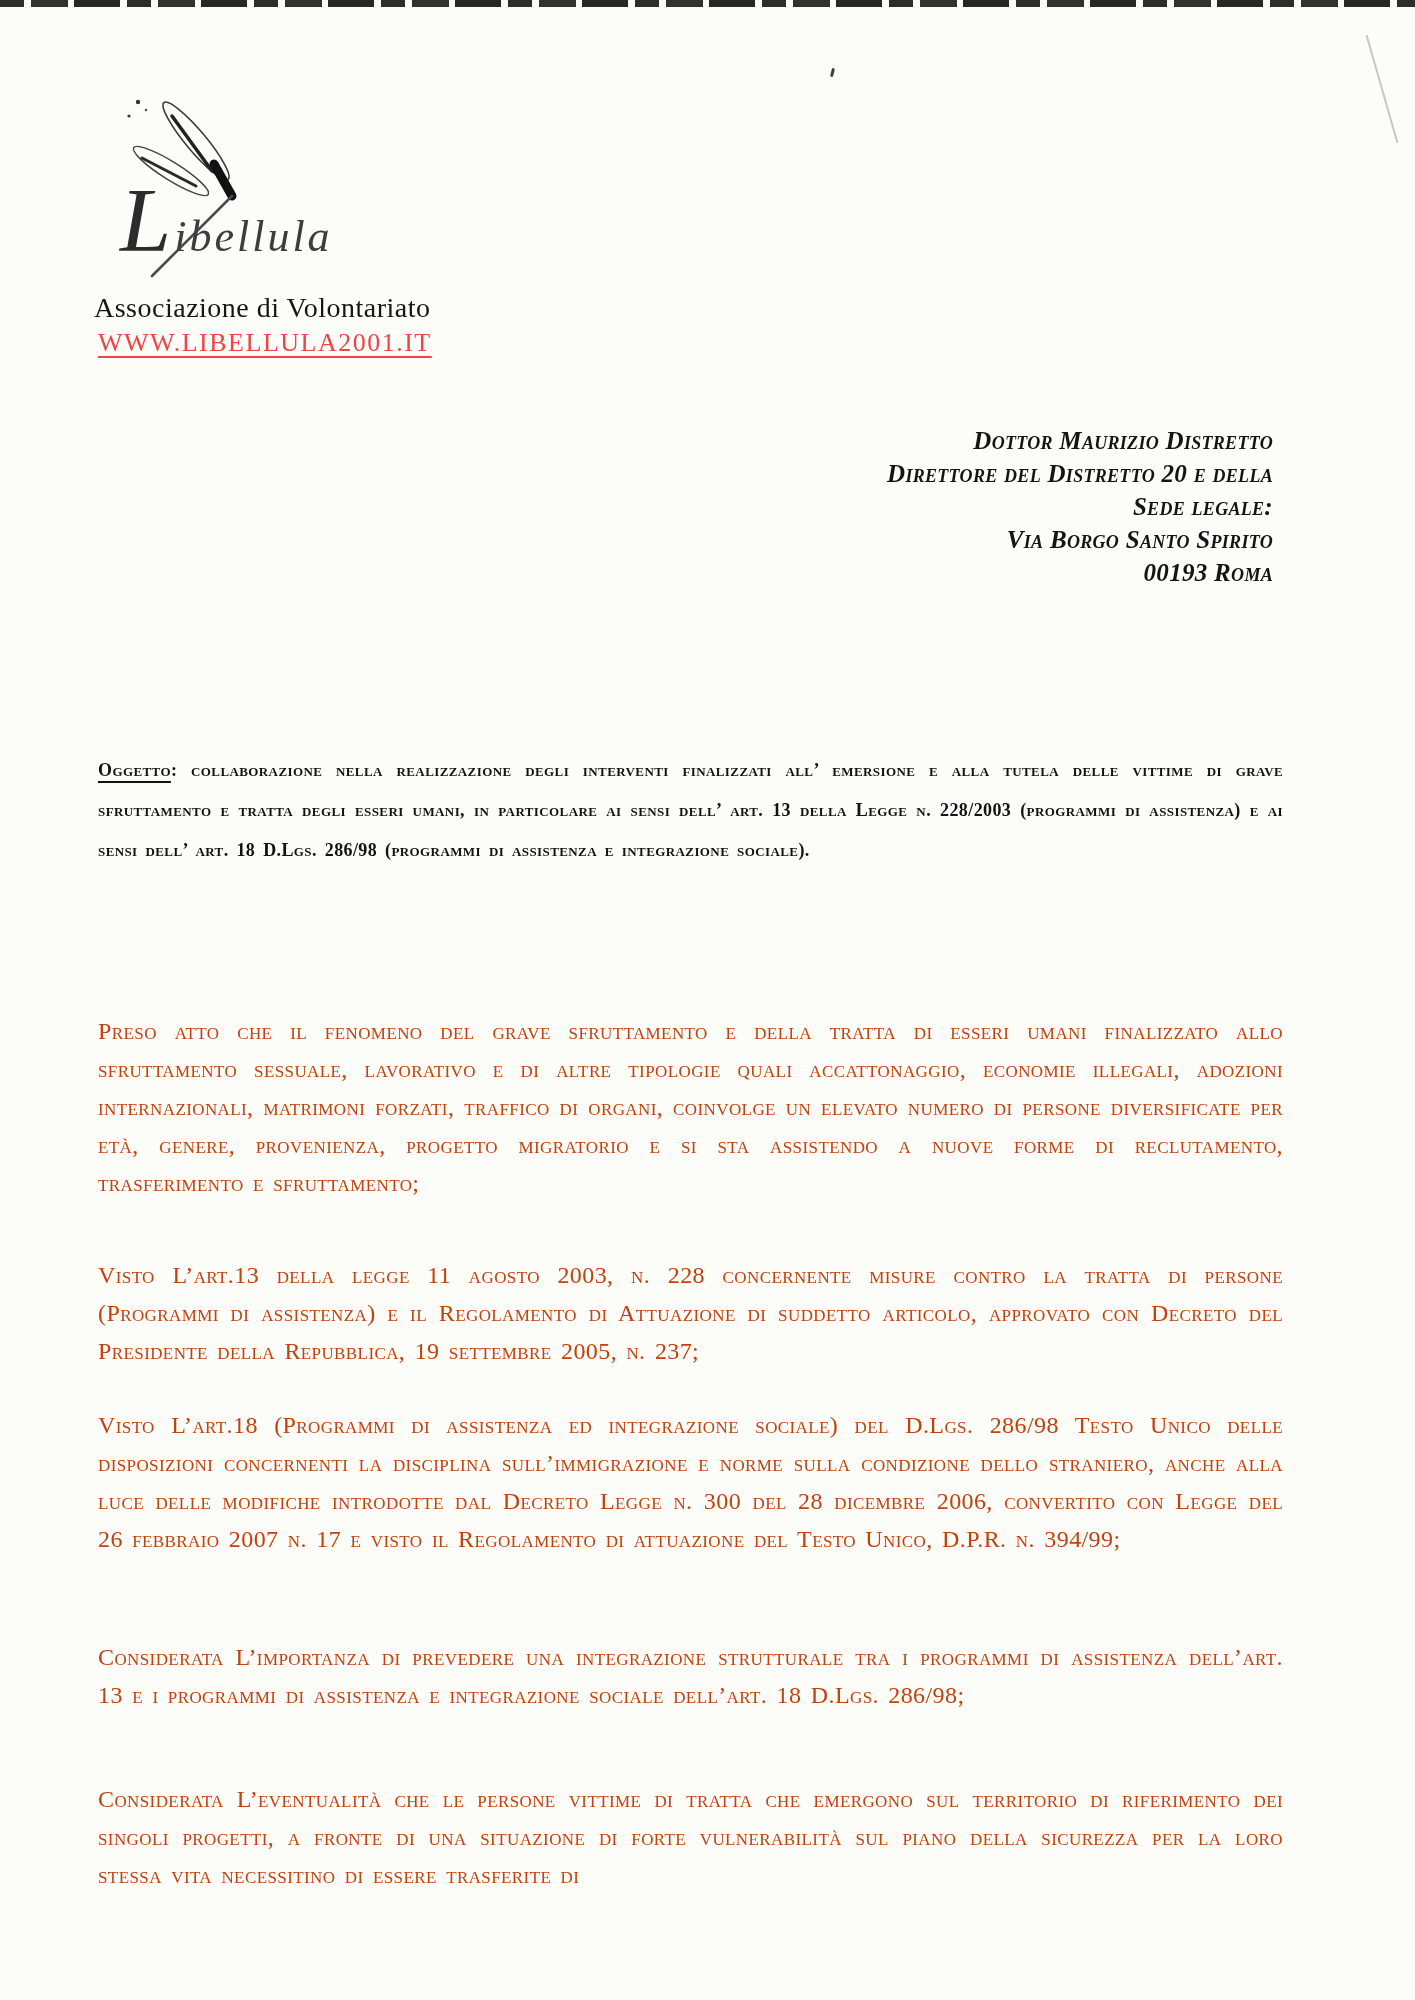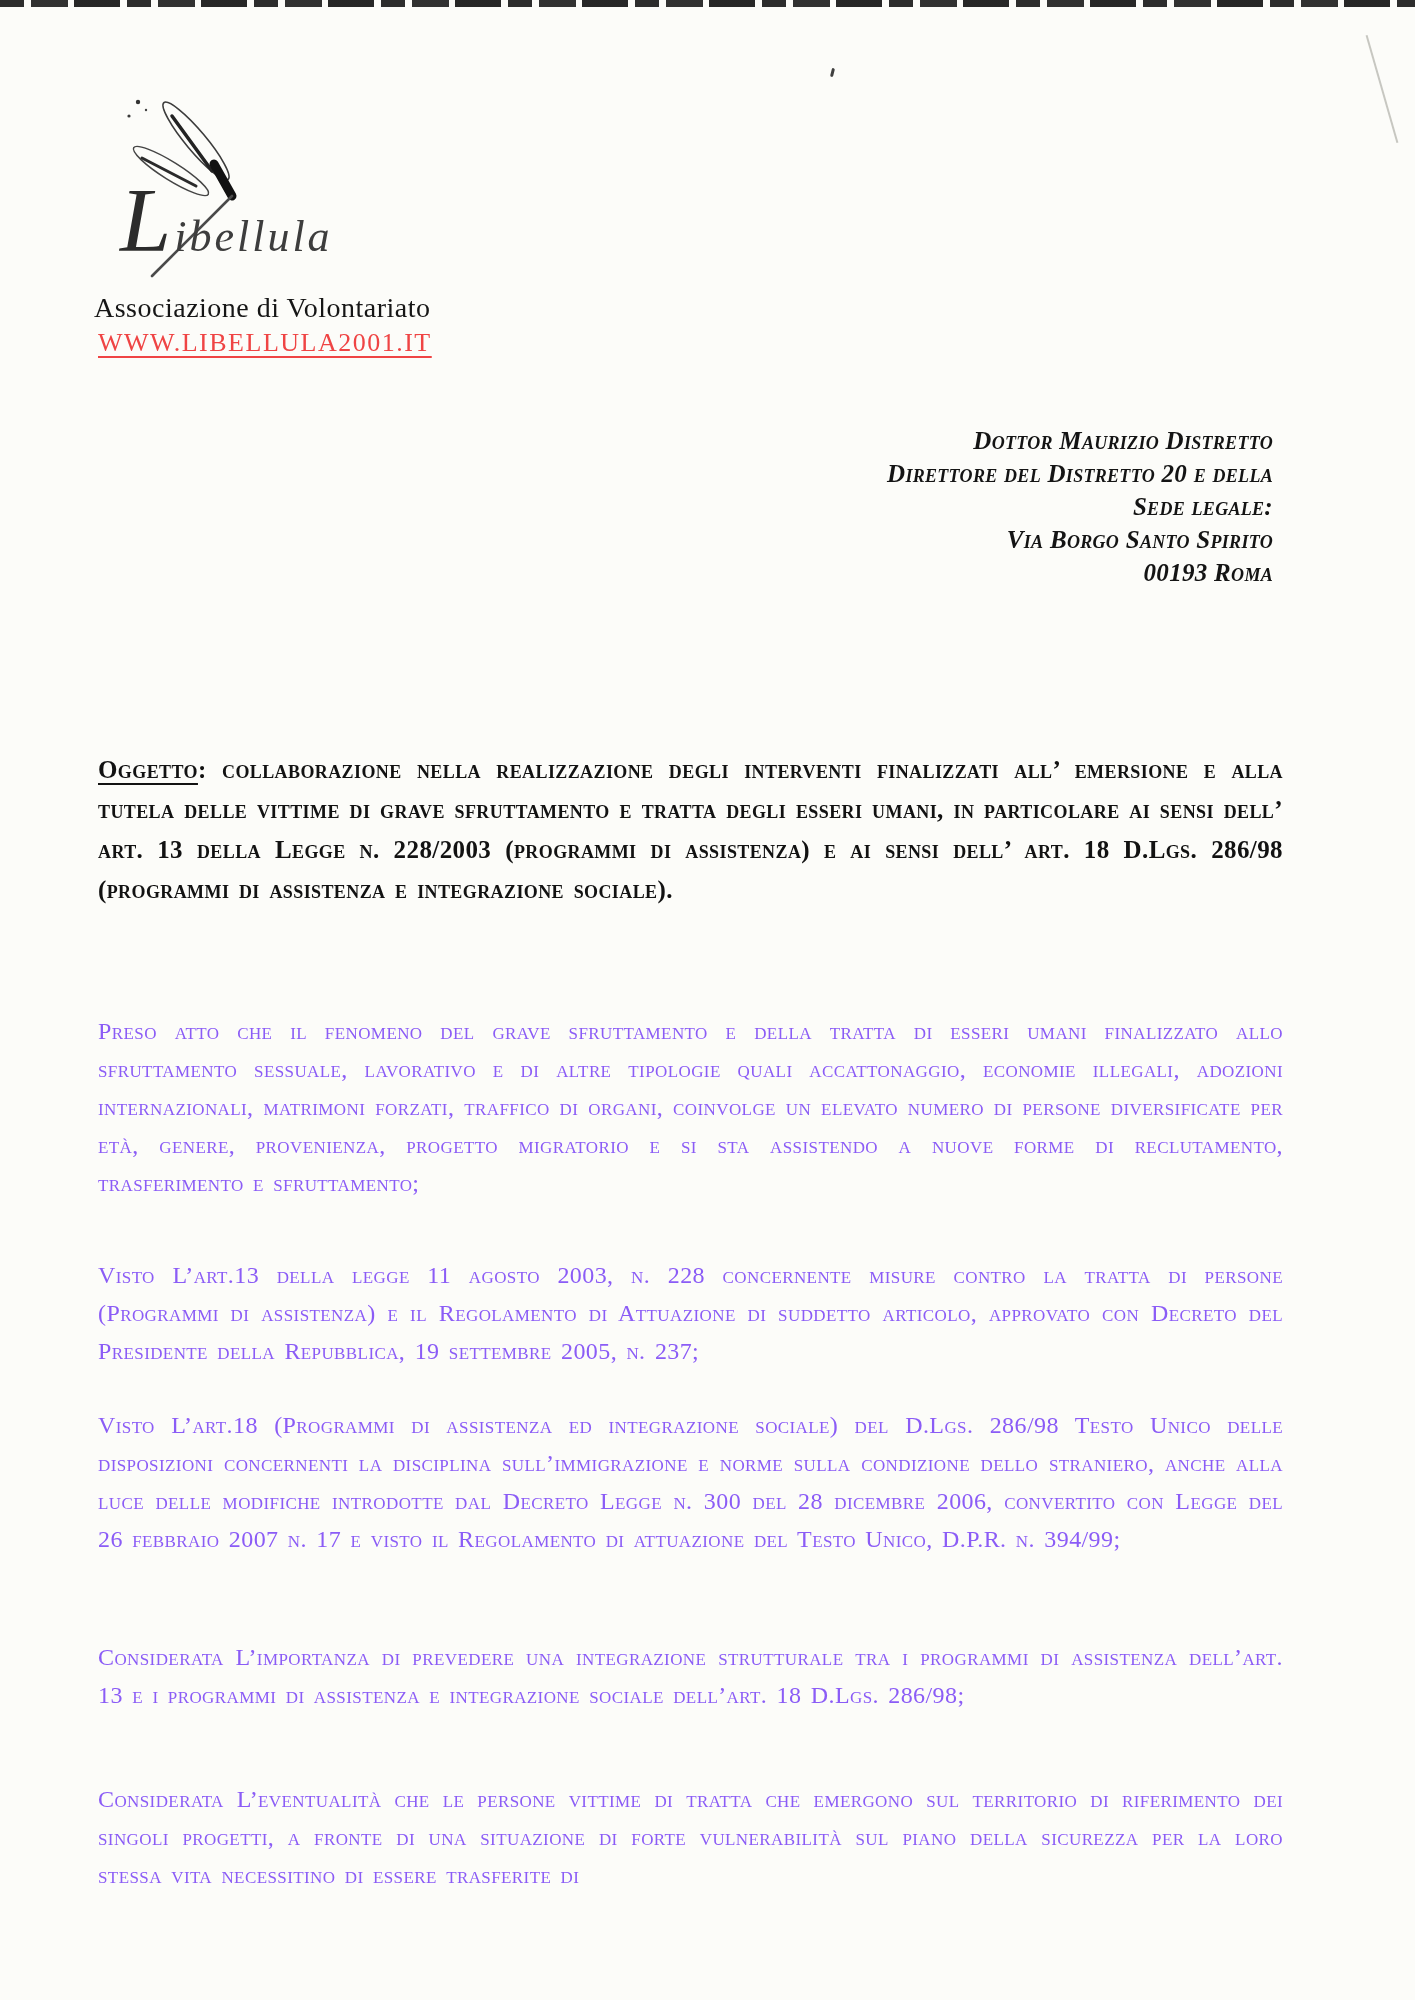--- a/index.html
+++ b/index.html
@@ -62,39 +62,39 @@
     font-variant:small-caps;
     font-size:25px;line-height:33px;
     color:#141414;letter-spacing:.3px;
   }
   
   .subject{
     position:absolute;left:98px;width:1185px;top:750px;
     margin:0;
     font-weight:bold;
     font-variant:small-caps;
-    font-size:25px;line-height:40px;
+    font-size:18px;line-height:40px;
     text-align:justify;
     word-spacing:3px;letter-spacing:.4px;
     color:#121212;
   }
   .subject-label{
     text-decoration:underline;
     text-decoration-thickness:2px;
     text-underline-offset:5px;
   }
   
   .bodypara{
     position:absolute;left:98px;width:1185px;
     margin:0;
     font-variant:small-caps;
     font-size:24px;line-height:38px;
     text-align:justify;
     word-spacing:3px;letter-spacing:.4px;
-    color:#8b5cf6;
+    color:#c2410c;
   }
   .p0{top:1012px;}
   .p1{top:1256px;}
   .p2{top:1406px;}
   .p3{top:1638px;}
   .p4{top:1780px;}
 </style>
 </head>
 <body>
 

